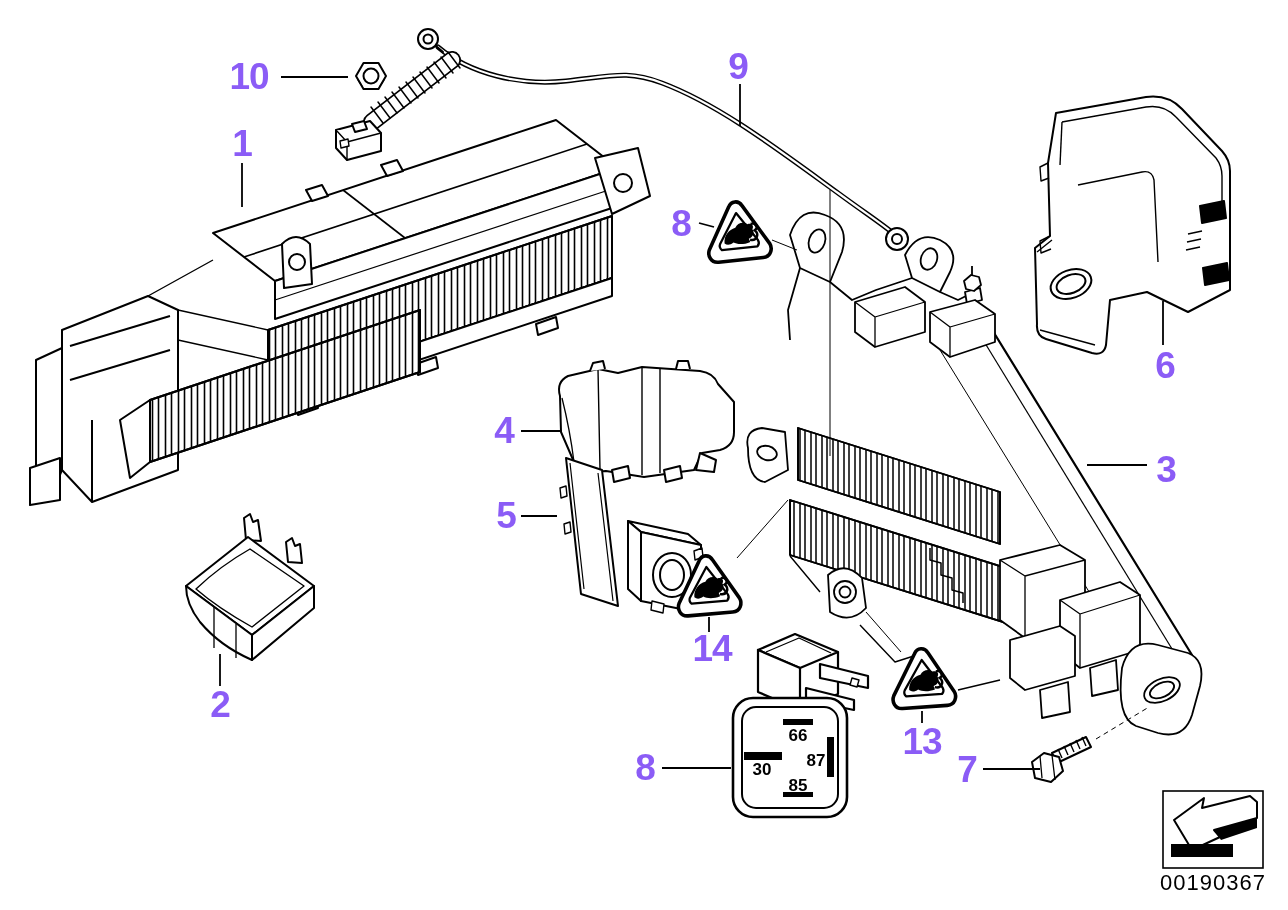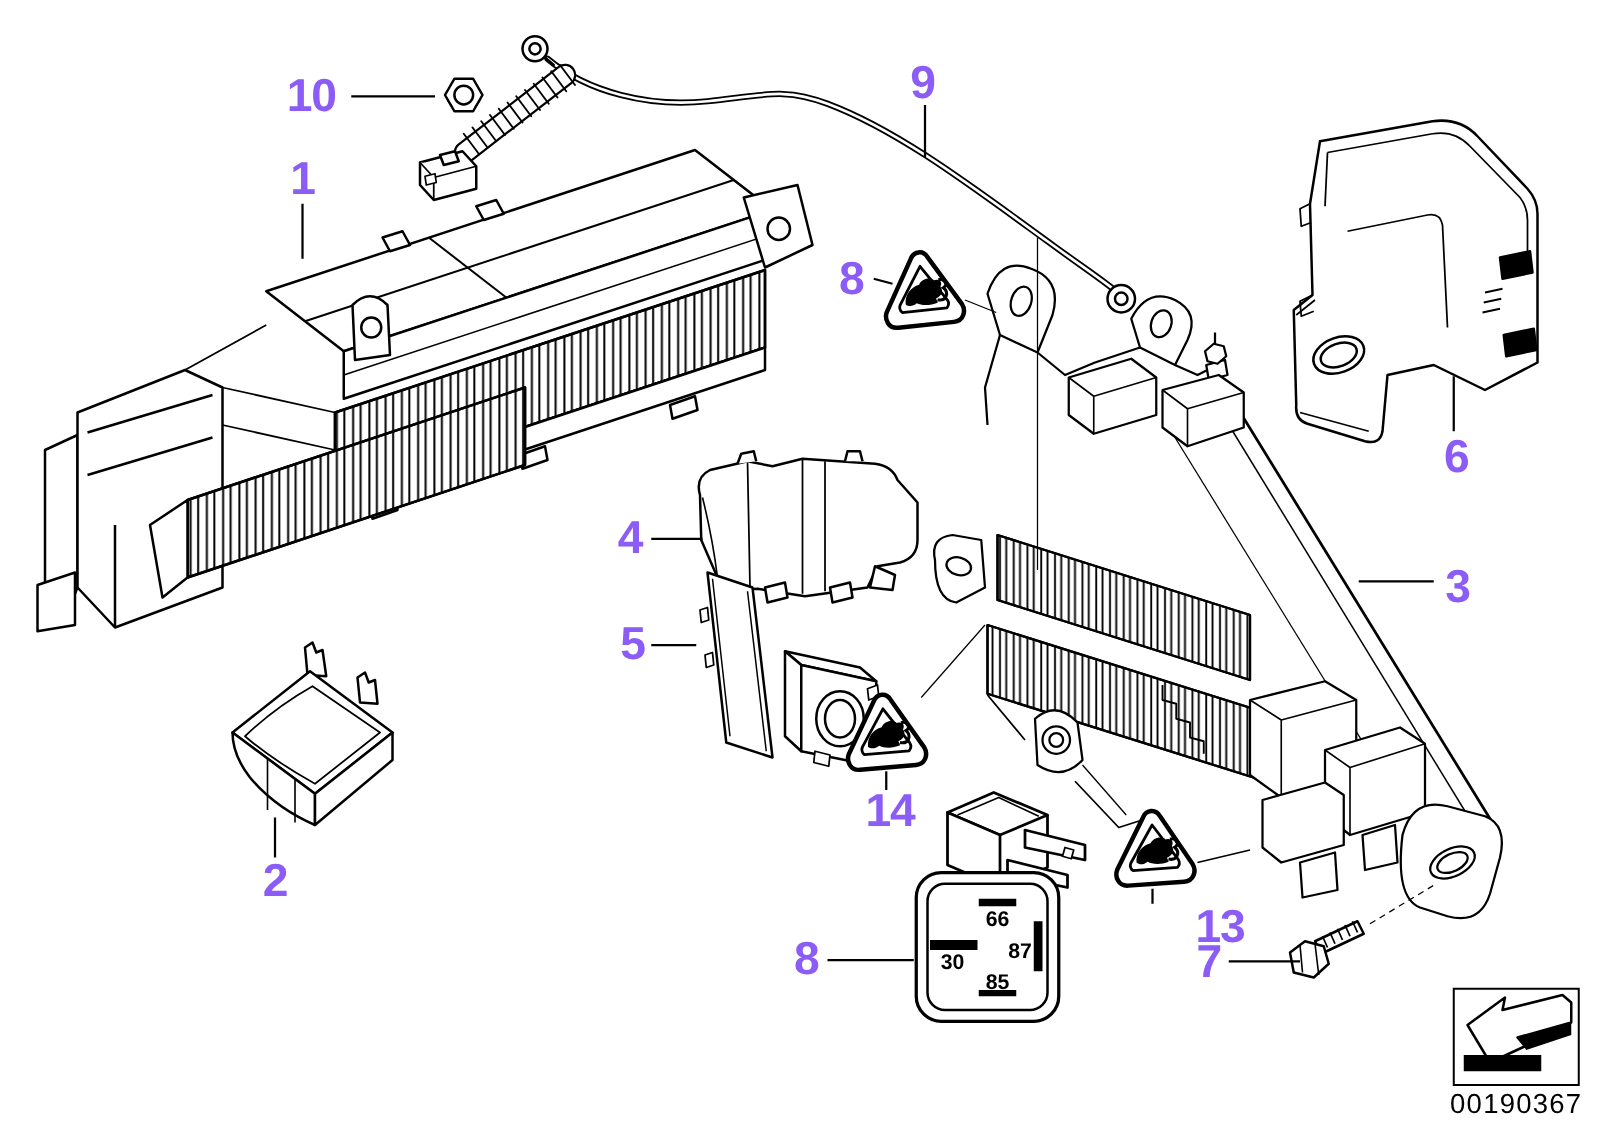--- a/index.html
+++ b/index.html
@@ -284,14 +284,14 @@
   <div class="callout" style="left:1166px;top:469px">3</div>
   <div class="callout" style="left:504px;top:430px">4</div>
   <div class="callout" style="left:506px;top:515px">5</div>
   <div class="callout" style="left:1165px;top:365px">6</div>
   <div class="callout" style="left:967px;top:769px">7</div>
   <div class="callout" style="left:645px;top:767px">8</div>
   <div class="callout" style="left:738px;top:66px">9</div>
   <div class="callout" style="left:249px;top:76px">10</div>
   <div class="callout" style="left:681px;top:223px">8</div>
   <div class="callout" style="left:712px;top:648px">14</div>
-  <div class="callout" style="left:976px;top:741px">13</div>
+  <div class="callout" style="left:922px;top:741px">13</div>
 </div>
 
 </body></html>

